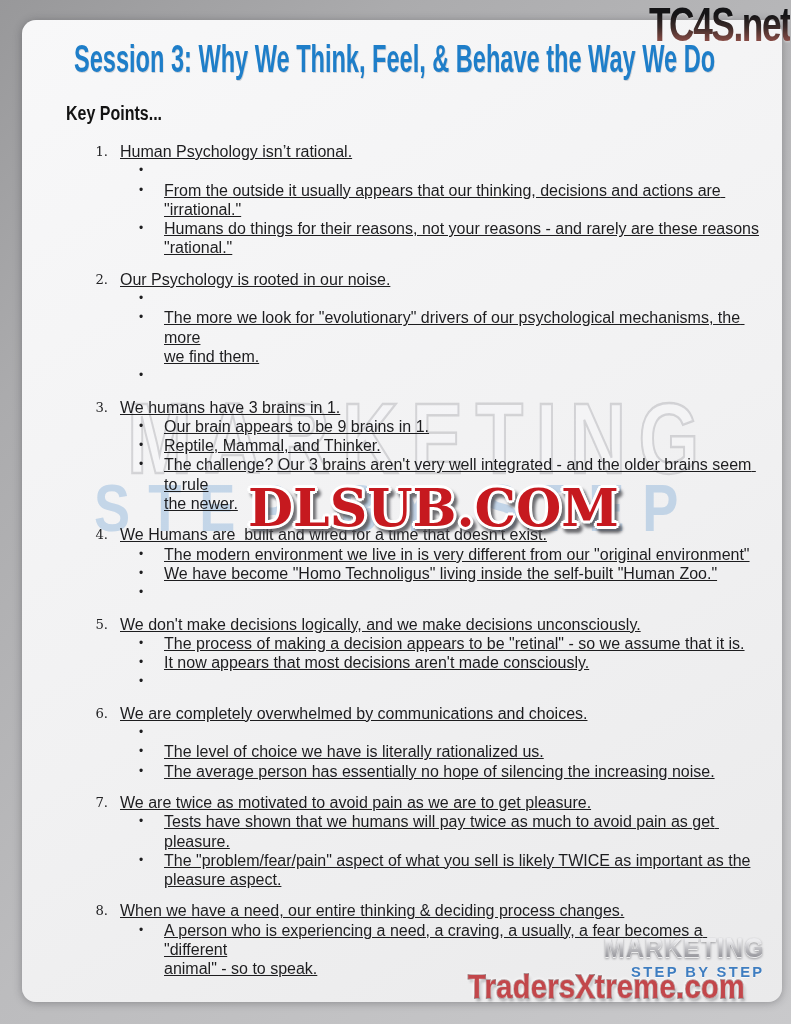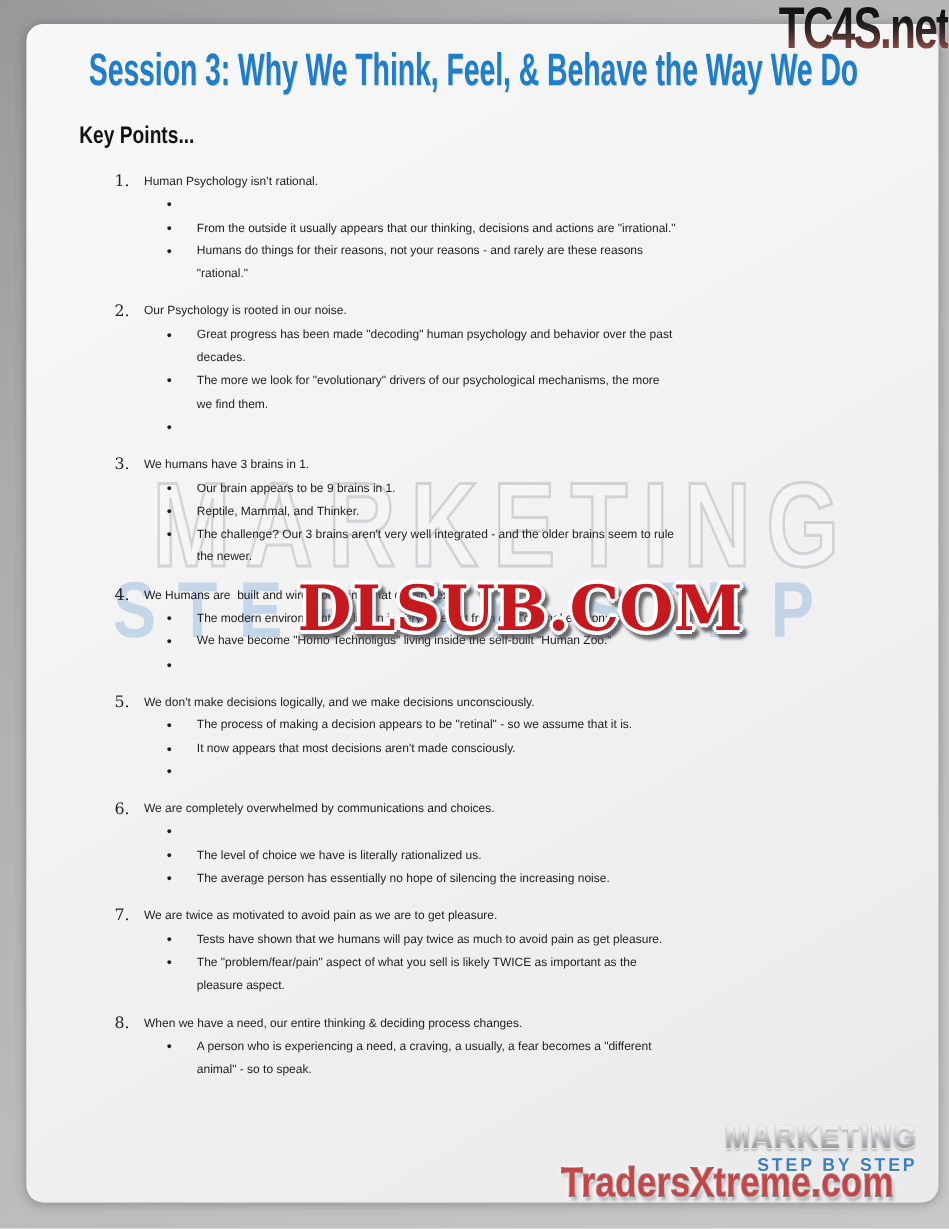--- a/index.html
+++ b/index.html
@@ -23,21 +23,21 @@
     text-shadow:1px 1px 0 rgba(20,40,60,.18);}
   .keypoints{position:absolute;left:66px;top:102px;z-index:3;white-space:nowrap;
     font-size:20px;font-weight:900;transform:scaleX(.8);transform-origin:left top;color:#131313;}
   
   .list{position:absolute;left:22px;top:142px;width:760px;box-sizing:border-box;
     padding:0 13px 0 60px;z-index:3;}
   .item{margin-bottom:12px;}
   .head{display:flex;}
   .num{width:26px;text-align:right;margin-right:12px;flex:none;
     font-family:"DejaVu Serif",serif;font-size:13.2px;line-height:19.3px;color:#242426;}
-  .it,.bt{font-size:10px;line-height:19.3px;color:#1d1d1f;white-space:pre-wrap;}
+  .it,.bt{font-size:16px;line-height:19.3px;color:#1d1d1f;white-space:pre-wrap;text-decoration:underline;}
   .b{display:flex;margin-left:55px;}
   .dot{width:25px;flex:none;font-size:12px;line-height:19.3px;color:#1d1d1f;padding-left:2px;}
   
   .wm-marketing{position:absolute;left:105px;top:368px;z-index:1;white-space:nowrap;
     font-size:100px;font-weight:900;letter-spacing:16px;line-height:1;
     transform:scaleX(.78);transform-origin:left top;
     color:rgba(250,250,252,.35);-webkit-text-stroke:2.5px rgba(158,158,164,.38);}
   .wm-step{position:absolute;left:72px;top:455px;z-index:1;white-space:nowrap;
     font-size:66px;font-weight:900;letter-spacing:22px;line-height:1;
     transform:scaleX(.82);transform-origin:left top;color:rgba(125,170,214,.40);}
@@ -98,22 +98,20 @@
         </div>
     </div>
 
     <div class="item">
       <div class="head">
         <span class="num">2.</span>
         <span class="it">Our Psychology is rooted in our noise.</span>
       </div>
       <div class="b">
           <span class="dot">•</span>
-          <span class="bt">Great progress has been made "decoding" human psychology and behavior over the past
-decades.</span>
         </div>
       <div class="b">
           <span class="dot">•</span>
           <span class="bt">The more we look for "evolutionary" drivers of our psychological mechanisms, the more
 we find them.</span>
         </div>
       <div class="b">
           <span class="dot">•</span>
         </div>
     </div>

